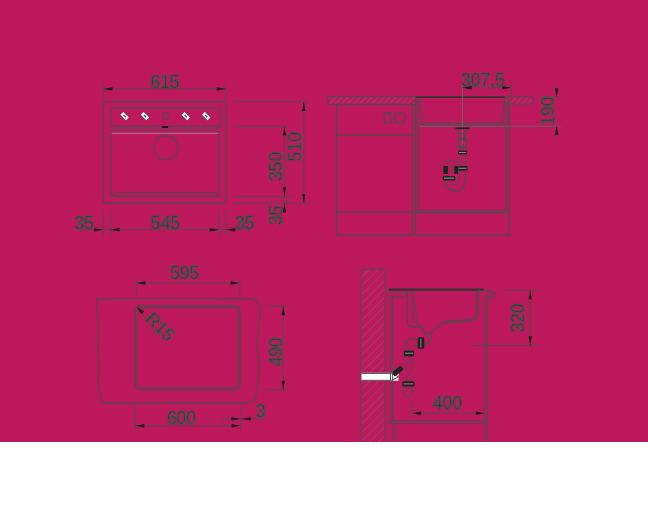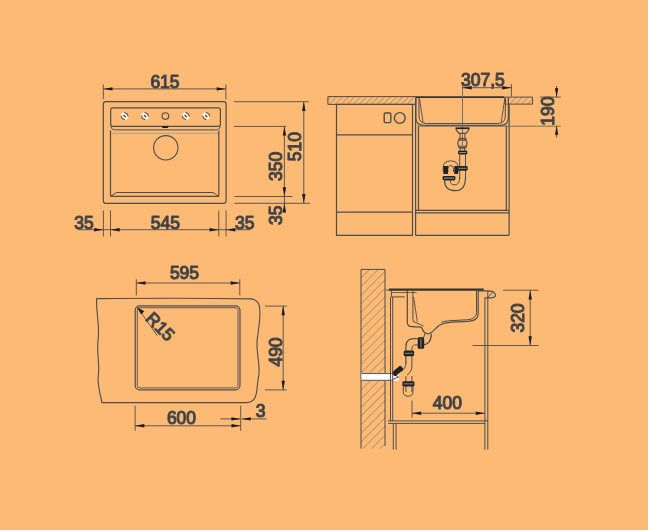--- a/index.html
+++ b/index.html
@@ -1,16 +1,16 @@
 <!DOCTYPE html>
 <html><head>
 <meta charset="utf-8">
 <style>
   html,body{margin:0;padding:0;background:#ffffff;}
-  #page{width:648px;height:530px;position:relative;background:#fdba74;overflow:hidden;}
+  #page{width:648px;height:442px;position:relative;background:#be185d;overflow:hidden;}
   svg{display:block;}
   text{font-family:"Liberation Sans", sans-serif;fill:#1c1c1c;}
 </style>
 </head>
 <body>
 <div id="page">
 <svg width="648" height="530" viewBox="0 0 648 530">
 <defs>
   <pattern id="hatch" patternUnits="userSpaceOnUse" width="4.25" height="4.25" patternTransform="rotate(45)">
     <line x1="0" y1="0" x2="0" y2="4.25" stroke="#6a6a6a" stroke-width="0.9"></line>

